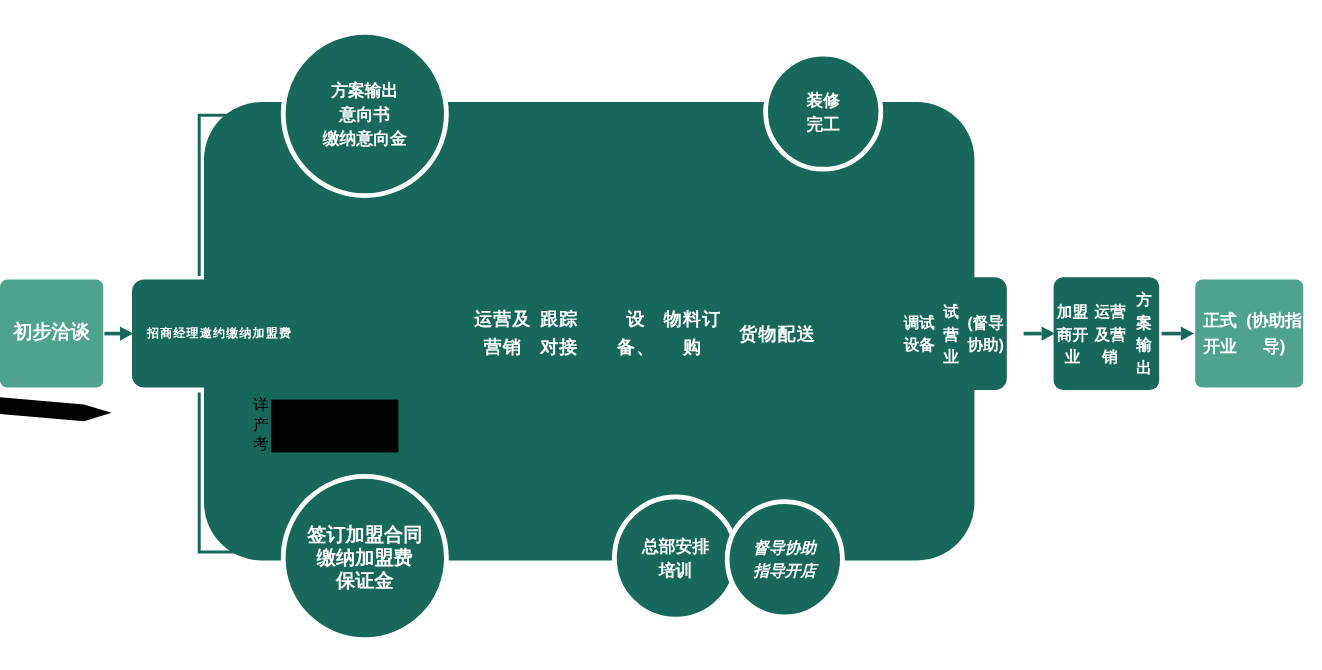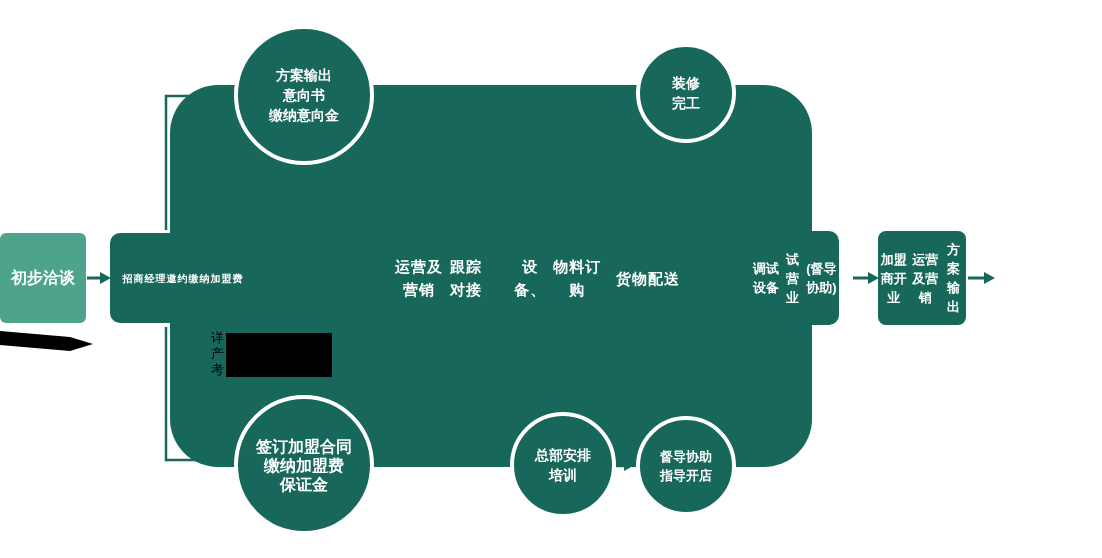--- a/index.html
+++ b/index.html
@@ -59,21 +59,21 @@
     font-weight:bold;
     background:var(--dark);
     border:4px solid #ffffff;
     border-radius:50%;
   }
   .c1{ left:234px; top:25px;  width:140px; height:140px; font-size:14px; line-height:20px; }
   .c2{ left:510px; top:38px;  width:106px; height:106px; font-size:14px; line-height:20px; }
   .c3{ left:636px; top:43px;  width:100px; height:100px; font-size:14px; line-height:20px; }
   .c4{ left:234px; top:395px; width:140px; height:140px; font-size:16px; line-height:19px; }
   .c5{ left:510px; top:412px; width:106px; height:106px; font-size:14px; line-height:20px; }
-  .c6{ left:636px; top:416px; width:100px; height:100px; font-size:13px; line-height:19px; }
+  .c6{ left:604px; top:416px; width:100px; height:100px; font-size:13px; line-height:19px;font-style:italic; }
 
   .artifact-text{
     position:absolute;
     left:211px; top:330px;
     color:#000000;
     font-size:13px;
     line-height:16px;
     font-weight:normal;
   }
   .artifact-text span{ display:block; }
@@ -126,20 +126,24 @@
     <span>试营业</span>
     <span>(督导协助)</span>
   </div>
 
   <div class="node box-dark opening-box">
     <span>加盟商开业</span>
     <span>运营及营销</span>
     <span>方案输出</span>
   </div>
 
+  <div class="node box-light end-box">
+    <span>正式开业</span>
+    <span>(协助指导)</span>
+  </div>
 
   <div class="circle c1">
     <span>方案输出</span>
     <span>意向书</span>
     <span>缴纳意向金</span>
   </div>
   <div class="circle c3">
     <span>装修</span>
     <span>完工</span>
   </div>

